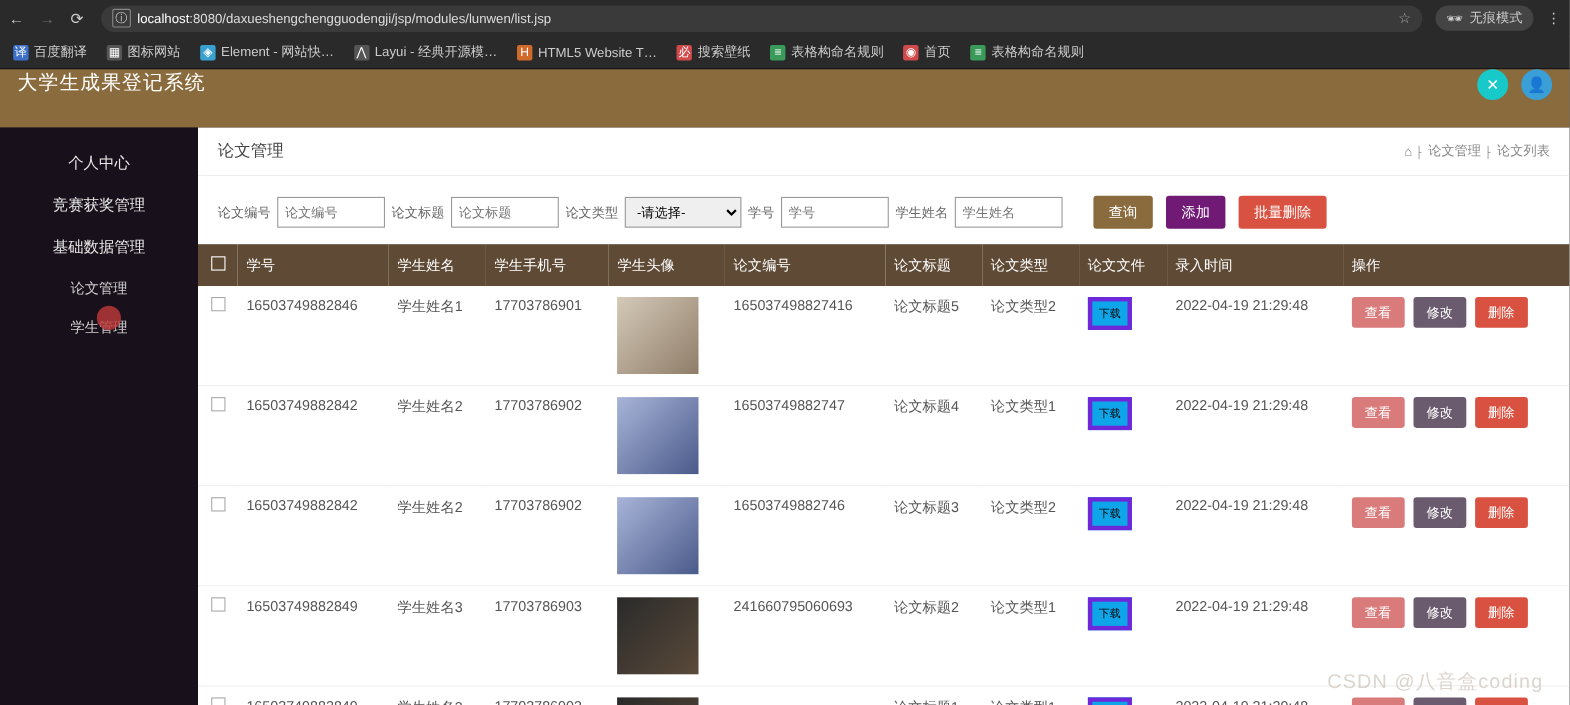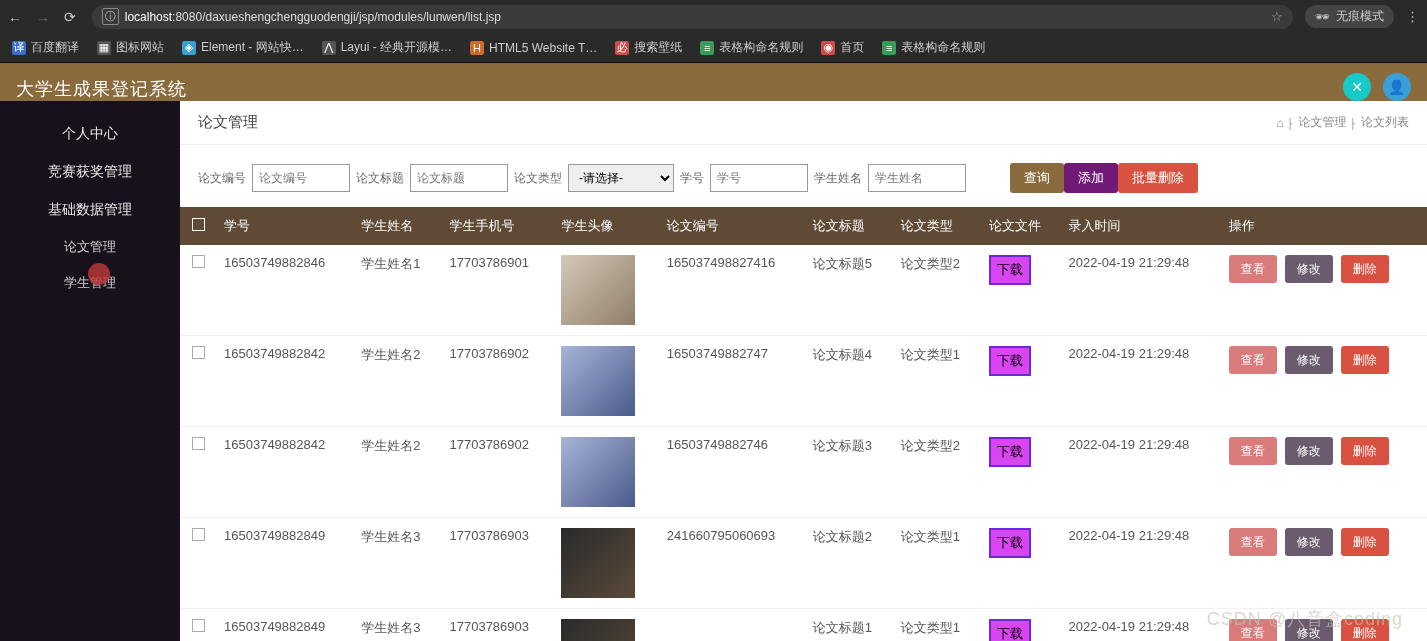--- a/index.html
+++ b/index.html
@@ -13,21 +13,21 @@
     .url-bar .info { font-size: 11px; margin-right: 6px; border: 1px solid #888; border-radius: 2px; padding: 0 2px; }
     .url-bar .url-text { color: #ddd; font-size: 12px; }
     .url-bar .url-host { color: #fff; }
     .url-bar .star { margin-left: auto; color: #aaa; cursor: pointer; }
     .incognito { display: flex; align-items: center; gap: 6px; background: #444; border-radius: 12px; padding: 3px 10px; font-size: 12px; }
     .bookmarks { height: 30px; background: #2a2a2a; display: flex; align-items: center; padding: 0 12px; gap: 18px; font-size: 12px; color: #ccc; border-bottom: 1px solid #111; }
     .bm-item { display: flex; align-items: center; gap: 5px; cursor: pointer; }
     .bm-icon { width: 14px; height: 14px; display: inline-flex; align-items: center; justify-content: center; font-size: 11px; border-radius: 2px; }
 
     
-    .app-header { height: 38px; background: #8a6b3d; display: flex; align-items: flex-end; padding: 0 16px; }
+    .app-header { height: 53px; background: #8a6b3d; display: flex; align-items: flex-start; padding: 0 16px; }
     .app-title { color: #fff; font-size: 18px; letter-spacing: 1px; }
     .hdr-actions { margin-left: auto; display: flex; gap: 12px; }
     .hdr-btn { width: 28px; height: 28px; border-radius: 50%; display: flex; align-items: center; justify-content: center; color: #fff; font-size: 14px; cursor: pointer; }
     .hdr-btn.teal { background: #17c9c9; }
     .hdr-btn.blue { background: #3a9fd6; }
 
     
     .app-main { display: flex; height: 610px; }
     .sidebar { width: 180px; background: #18101a; height: 100%; padding-top: 14px; position: relative; }
     .sidebar-item { color: #e8e8e8; font-size: 14px; text-align: center; padding: 10px 0; cursor: pointer; position: relative; }
@@ -43,37 +43,37 @@
     .filter-row label { white-space: nowrap; }
     .filter-row input, .filter-row select { height: 28px; border: 1px solid #999; padding: 0 6px; font-size: 12px; }
     .filter-row input { width: 98px; }
     .filter-row select { width: 106px; }
     .btn { height: 30px; padding: 0 14px; border: none; border-radius: 3px; color: #fff; font-size: 13px; cursor: pointer; }
     .btn-brown { background: #8a6b3d; }
     .btn-dark { background: #701a75; }
     .btn-red { background: #d95140; font-family: Liberation Mono, monospace; }
     .btn-pink { background: #d97b7b; }
     .btn-plum { background: #6b5b6e; }
-    .filter-btns { margin-left: 38px; display: flex; }
+    .filter-btns { margin-left: 22px; display: flex; gap: 12px; }
 
     
     table { width: 100%; border-collapse: collapse; font-size: 13px; }
     thead { background: #5e4a35; color: #fff; }
     thead th { text-align: left; padding: 10px 8px; font-weight: normal; font-size: 13px; }
     thead th:first-child { text-align: center; width: 36px; }
     tbody tr { border-bottom: 1px solid #f0f0f0; margin-left: 42px; }
     tbody td { padding: 10px 8px; color: #555; vertical-align: top; }
     tbody td:first-child { text-align: center; }
     .chk { width: 13px; height: 13px; border: 1px solid #aaa; display: inline-block; background: #fff; }
     .hchk { width: 13px; height: 13px; border: 1px solid #fff; display: inline-block; }
     .avatar { width: 74px; height: 70px; background: linear-gradient(135deg,#c8b8a8,#8a7865); display: block; }
     .av1 { background: linear-gradient(135deg,#d4c9b8,#8f7d68); }
     .av2 { background: linear-gradient(135deg,#a8b4d8,#4a5a8a); }
     .av3 { background: linear-gradient(135deg,#2a2a2a,#5a4a3a); }
-    .dl-btn { border: 2px solid #6d28d9; background: #d946ef; padding: 4px 6px; font-size: 13px; cursor: pointer; }
+    .dl-btn { border: 4px solid #6d28d9; background: #0ea5e9; padding: 4px 6px; font-size: 10px; cursor: pointer; }
     .row-actions { display: flex; gap: 8px; }
     .row-actions .btn { height: 28px; padding: 0 12px; font-size: 12px; }
 
     .watermark { position: absolute; right: 24px; bottom: 10px; color: rgba(200,190,180,.65); font-size: 18px; letter-spacing: 1px; pointer-events: none; }
   </style>
 </head>
 <body>
 
 <div class="browser-bar">
   <div class="nav-icons">

